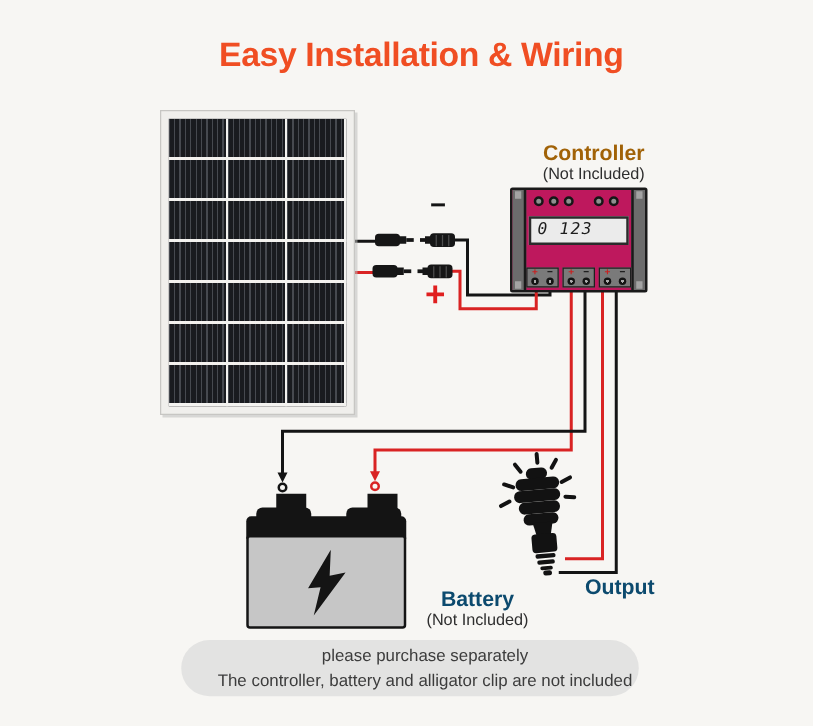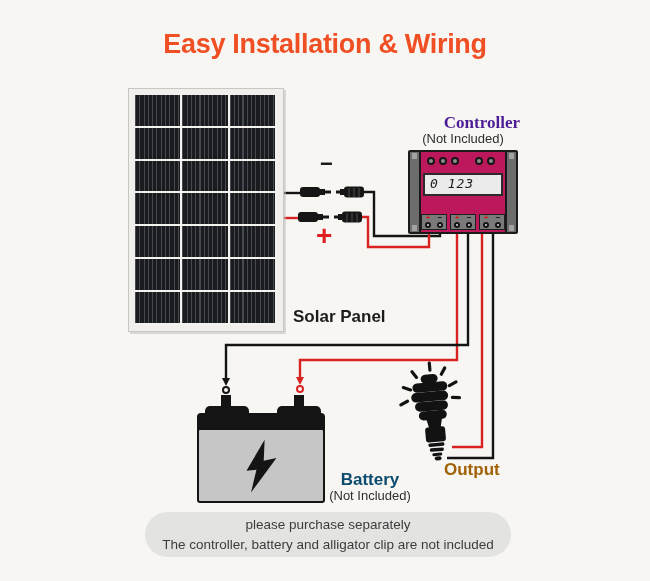--- a/index.html
+++ b/index.html
@@ -1,21 +1,21 @@
 <!DOCTYPE html>
 <html><head>
 <meta charset="utf-8">
 <style>
   html,body{margin:0;padding:0;}
   body{font-family:"Liberation Sans",sans-serif;background:#ffffff;}
   .canvas{
     position:relative;width:650px;height:581px;overflow:hidden;
     background:#f7f6f3;margin:0 auto;
   }
-  .abs{position:absolute;box-sizing:border-box;}
+  .abs{position:absolute;box-sizing:border-box;padding-left:24px;}
 
   
   .title{
     left:0;right:0;top:29px;text-align:center;
     font-size:27px;font-weight:800;letter-spacing:-0.3px;color:#f04e23;
   }
 
   
   .panel-frame{
     left:128px;top:88px;width:156px;height:244px;
@@ -27,21 +27,21 @@
     left:135px;top:95px;width:142px;height:230px;z-index:2;
     background-color:#191b1f;
     background-image:
       repeating-linear-gradient(180deg, transparent 0 30.8px, #f3f2ef 30.8px 32.8px),
       repeating-linear-gradient(90deg, transparent 0 45.4px, #f3f2ef 45.4px 47.4px),
       repeating-linear-gradient(90deg, rgba(205,212,224,0.25) 0 1px, transparent 1px 4.3px);
   }
   .solar-label{left:293px;top:307px;font-size:17px;font-weight:700;color:#1c1c1c;}
 
   
-  .ctrl-label{left:406px;top:113px;width:114px;text-align:right;font-size:17px;font-weight:700;color:#4c1d95;font-family:Liberation Serif, serif;}
+  .ctrl-label{left:406px;top:113px;width:114px;text-align:center;font-size:17px;font-weight:700;color:#a16207;}
   .ctrl-sub{left:396px;top:131px;width:134px;text-align:center;font-size:13px;color:#2e2e2e;}
 
   
   .controller{
     left:408px;top:150px;width:110px;height:84px;z-index:3;
     background:#be185d;border:2px solid #1a1a1a;border-radius:2px;
   }
   .rail{position:absolute;top:0;bottom:0;width:11px;background:#6c6c6c;box-sizing:border-box;}
   .rail.left{left:0;border-right:2px solid #1a1a1a;}
   .rail.right{right:0;border-left:2px solid #1a1a1a;}
@@ -75,21 +75,21 @@
   }
   .bat-cap{left:197px;top:413px;width:128px;height:18px;background:#141414;border-radius:4px 4px 0 0;z-index:2;}
   .bat-bump{top:406px;width:44px;height:12px;background:#141414;border-radius:5px 5px 0 0;z-index:2;}
   .bat-bump.l{left:205px;} .bat-bump.r{left:277px;}
   .bat-post{top:395px;width:10px;height:20px;background:#141414;z-index:2;}
   .bat-post.l{left:221px;} .bat-post.r{left:294px;}
   .bolt-svg{position:absolute;left:50%;top:7px;transform:translateX(-50%);}
 
   .bat-label{left:318px;top:470px;width:104px;text-align:center;font-size:17px;font-weight:700;color:#0c4a6e;}
   .bat-sub{left:308px;top:488px;width:124px;text-align:center;font-size:13px;color:#2e2e2e;}
-  .out-label{left:444px;top:460px;font-size:17px;font-weight:700;color:#a16207;}
+  .out-label{left:444px;top:460px;font-size:17px;font-weight:700;color:#0c4a6e;}
 
   
   .note{
     left:145px;top:512px;width:366px;height:45px;border-radius:23px;
     background:#e3e3e2;color:#3c3c3c;font-size:13.5px;line-height:1.45;
     display:flex;flex-direction:column;justify-content:center;text-align:center;
   }
 
   .wiring-svg{position:absolute;left:0;top:0;z-index:1;}
 </style>
@@ -170,21 +170,20 @@
       <rect x="15" y="55" width="20" height="15" rx="3"></rect>
       <rect x="17" y="71" width="16" height="3.5" rx="1.5"></rect>
       <rect x="18" y="76" width="14" height="3.5" rx="1.5"></rect>
       <rect x="20" y="81" width="10" height="3" rx="1.5"></rect>
       <rect x="22" y="84.5" width="7" height="4" rx="2"></rect>
     </g>
   </svg>
 
   <div class="abs panel-frame"></div>
   <div class="abs panel-cells"></div>
-  <div class="abs solar-label">Solar Panel</div>
 
   <div class="abs neg-sign">−</div>
   <div class="abs pos-sign">+</div>
 
   <div class="abs ctrl-label">Controller</div>
   <div class="abs ctrl-sub">(Not Included)</div>
   <div class="abs controller">
     <div class="rail left">
       <div class="notch top"></div>
       <div class="notch bot"></div>

